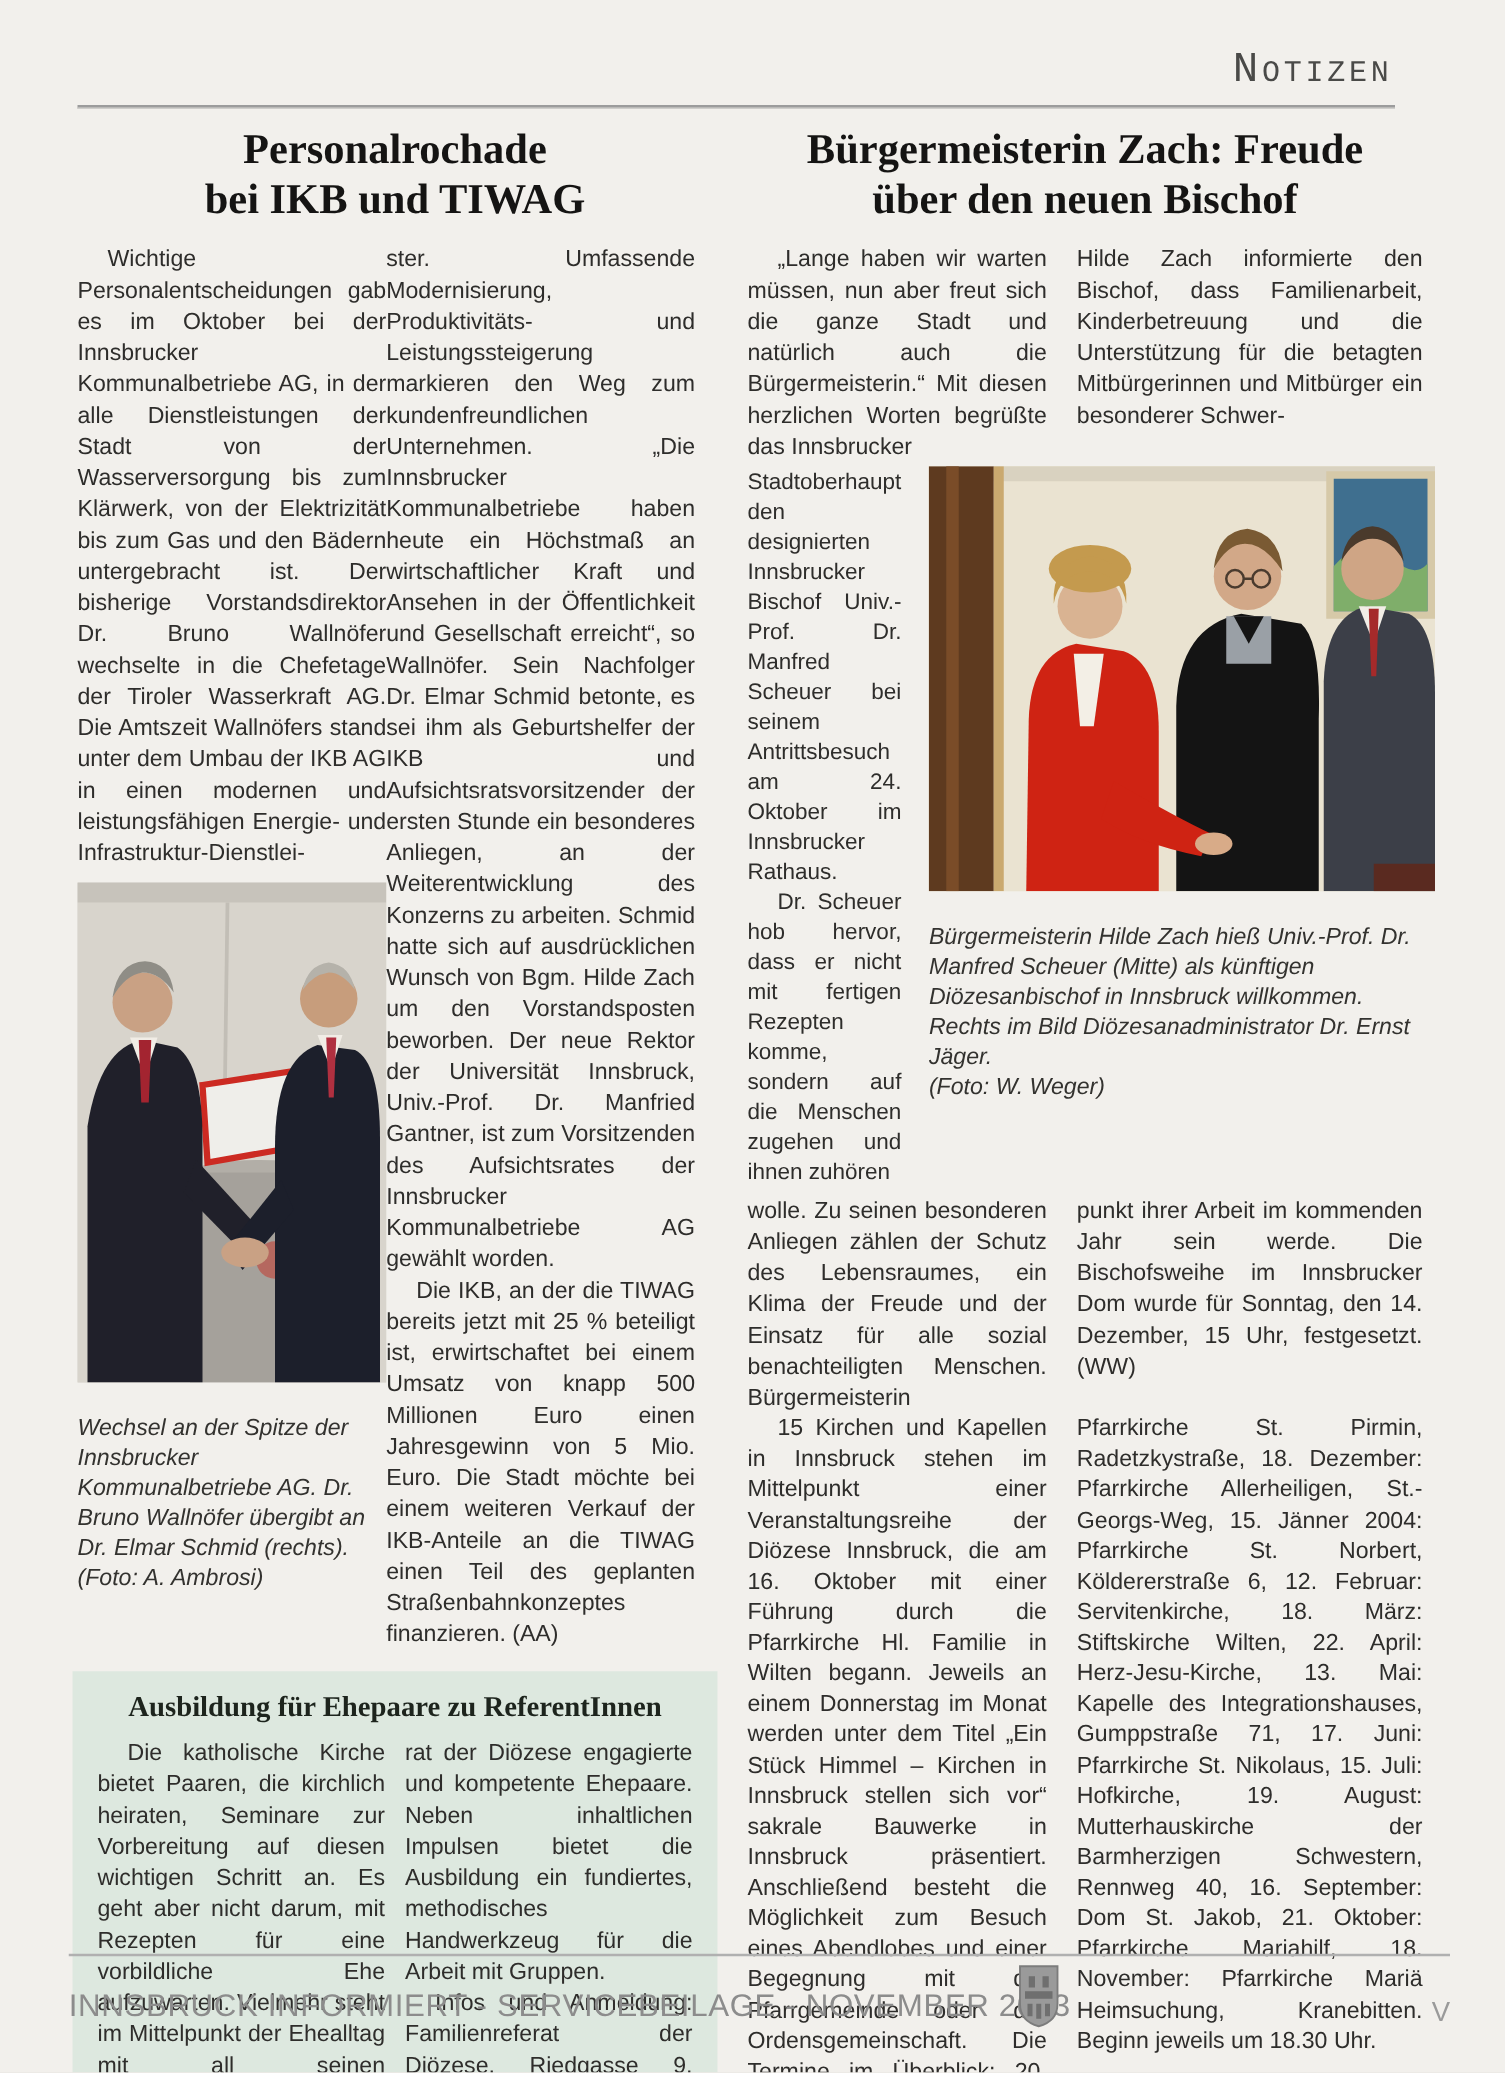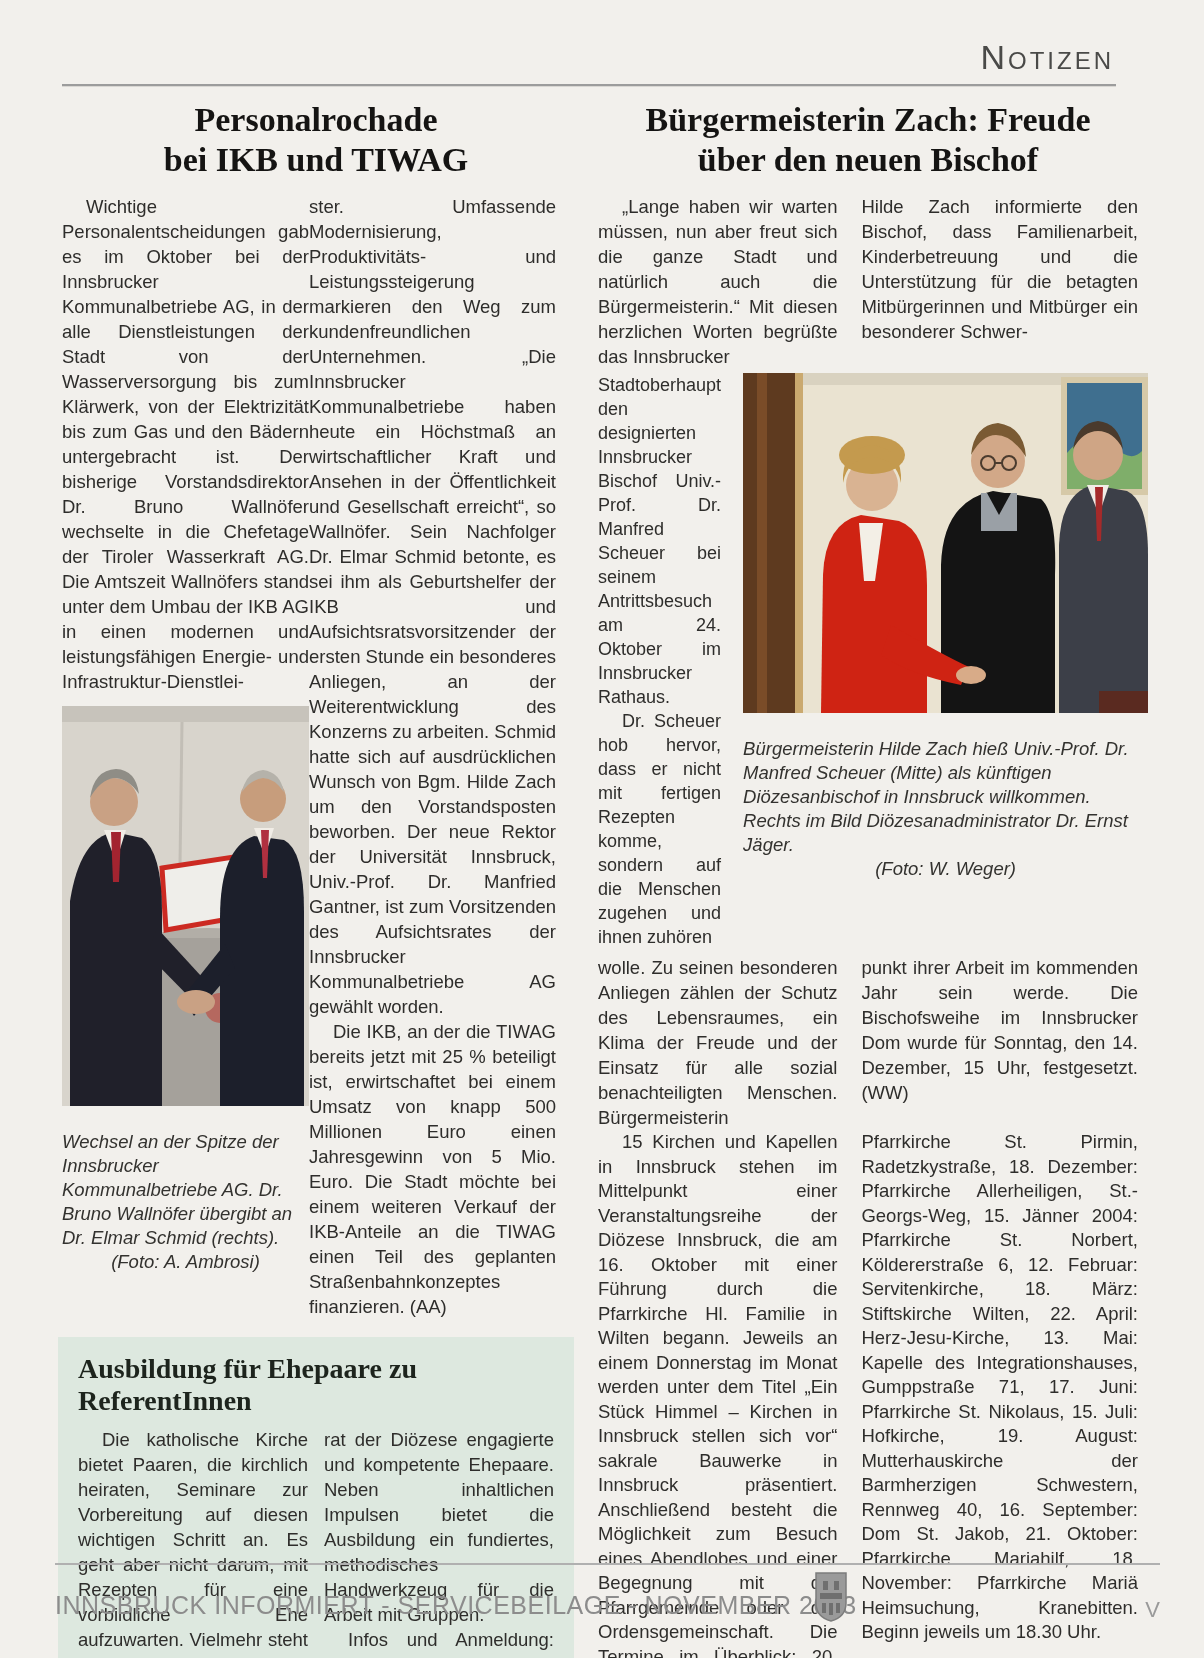--- a/index.html
+++ b/index.html
@@ -1,19 +1,19 @@
 <!DOCTYPE html>
 <html lang="de"><head>
 <meta charset="utf-8">
 <style>
   html,body{margin:0;padding:0;background:#e8e6e2;}
   .page{position:relative;width:1204px;height:1658px;background:#f2f0ec;overflow:hidden;
         font-family:"Liberation Sans",sans-serif;color:#2e2d2b;}
   
-  .section-label{position:absolute;top:38px;right:90px;font-family:Liberation Sans, sans-serif;
+  .section-label{position:absolute;top:38px;right:90px;font-family:Liberation Mono, monospace;
         font-variant:small-caps;font-size:34px;letter-spacing:3px;color:#4a4a48;}
   .header-rule{position:absolute;top:84px;left:62px;right:88px;height:2px;background:#9c9c9c;
         border-bottom:1px solid #d9d7d3;}
   
   .col-left{position:absolute;left:62px;top:96px;width:508px;}
   .col-right{position:absolute;left:598px;top:96px;width:540px;}
   h1.headline{margin:4px 0 14px 0;text-align:center;font-family:"Liberation Serif",serif;
         font-weight:bold;font-size:34px;line-height:40px;color:#151413;}
   h1.k-title{font-size:37px;margin:12px 0 10px 0;}
   .two-col{display:flex;}
@@ -22,34 +22,34 @@
   .w247{width:247px;}
   .w245{width:245px;}
   .w283{width:283px;}
   p.body{margin:0 0 0 0;font-size:18.5px;line-height:25px;text-align:justify;
         text-indent:24px;hyphens:auto;}
   p.noind{text-indent:0;}
   
   .photo{background:#d8d4cc;margin-top:12px;line-height:0;}
   .photo svg{display:block;}
   .caption{margin-top:24px;font-size:18.5px;line-height:24px;font-style:italic;color:#33322f;}
-  .caption .credit{display:block;text-align:center;}
+  .caption .credit{display:block;text-align:left;}
   
   .blockB{display:flex;gap:22px;margin-top:4px;}
   .narrow{width:126px;}
   .narrow p.body{font-size:18px;line-height:24px;}
   .photo-wrap{width:405px;}
   .photo2box{background:#eae3d1;line-height:0;}
   .blockD{margin-top:6px;}
   
   .a3 p.body{line-height:24.5px;}
   
   .green-box{margin:18px 0 0 -4px;width:476px;background:#dde8df;padding:14px 20px 18px 20px;}
-  .green-box h2{margin:2px 0 10px 0;font-family:"Liberation Serif",serif;
-        font-weight:bold;font-size:28px;color:#1d241d;}
+  .green-box h2{margin:2px 0 10px 0;text-align:center;font-family:"Liberation Serif",serif;
+        font-weight:bold;font-size:23px;color:#1d241d;}
   .green-box .two-col{gap:16px;}
   .green-box .bcol{width:230px;}
   
   .footer{position:absolute;top:1563px;left:55px;right:44px;border-top:2px solid #b0b0b0;}
   .footer-text{display:inline-block;margin-top:26px;font-size:25px;letter-spacing:0.5px;
         color:#8c8c8c;}
   .coat{position:absolute;left:758px;top:6px;}
   .page-num{position:absolute;right:0;top:32px;font-size:22px;color:#9a9a9a;}
 </style>
 </head>

